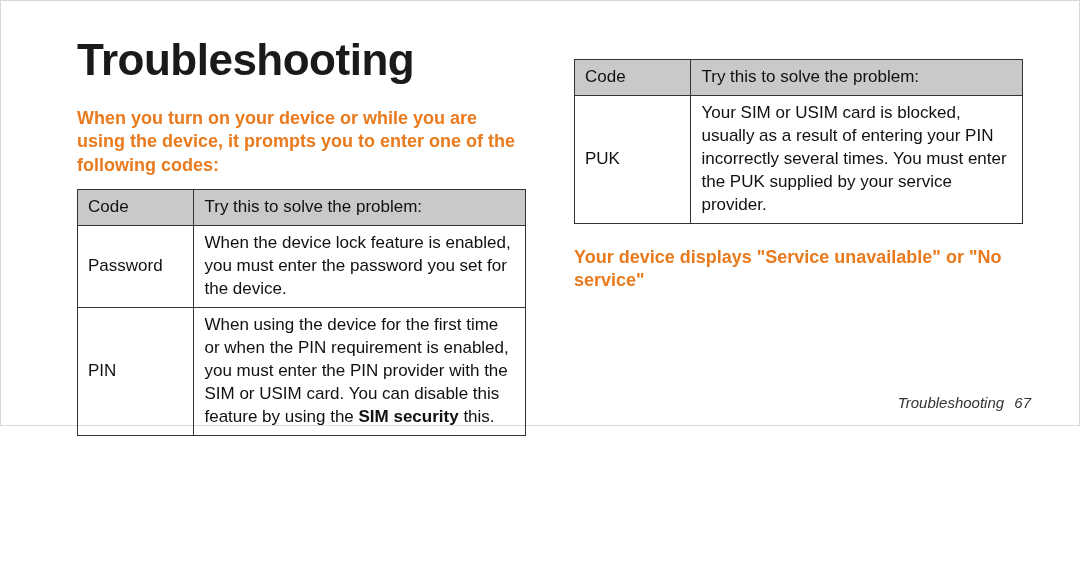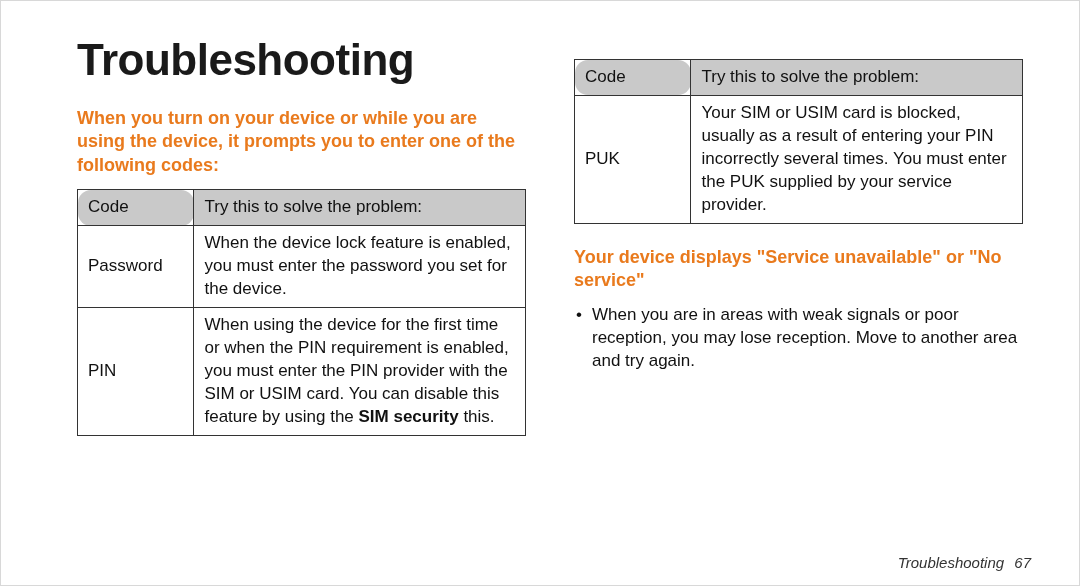--- a/index.html
+++ b/index.html
@@ -7,21 +7,21 @@
     padding: 0;
     width: 1080px;
     height: 586px;
     font-family: "Segoe UI", "Helvetica Neue", Arial, sans-serif;
     background: #ffffff;
     color: #111;
   }
   .page {
     box-sizing: border-box;
     width: 1080px;
-    height: 586px;
+    height: 426px;
     padding: 34px 56px 28px 76px;
     position: relative;
     border: 1px solid #d8d8d8;
   }
   .columns {
     display: flex;
     gap: 48px;
     height: 478px;
   }
   .col {
@@ -55,21 +55,20 @@
     vertical-align: middle;
     text-align: left;
     font-weight: 400;
   }
   table.codes th {
     background: #c9c9c9;
   }
   table.codes th:first-child,
   table.codes td:first-child {
     width: 26%;
-    border-radius: 13px;
   }
   ul.bullets {
     list-style: none;
     padding: 0;
     margin: 10px 0 0 0;
     font-size: 17px;
     line-height: 1.35;
   }
   ul.bullets li {
     position: relative;
@@ -147,21 +146,20 @@
           <tr>
             <td>PUK</td>
             <td>Your SIM or USIM card is blocked, usually as a result of entering your PIN incorrectly several times. You must enter the PUK supplied by your service provider.</td>
           </tr>
         </tbody>
       </table>
 
       <p class="subhead" style="margin-top:22px;">Your device displays "Service unavailable" or "No service"</p>
 
       <ul class="bullets">
-        <li>When you are in areas with weak signals or poor reception, you may lose reception. Move to another area and try again.</li>
       </ul>
     </div>
 
   </div>
 
   <div class="footer">
     <span>Troubleshooting</span>
     <span class="pnum">67</span>
   </div>
 </div>

